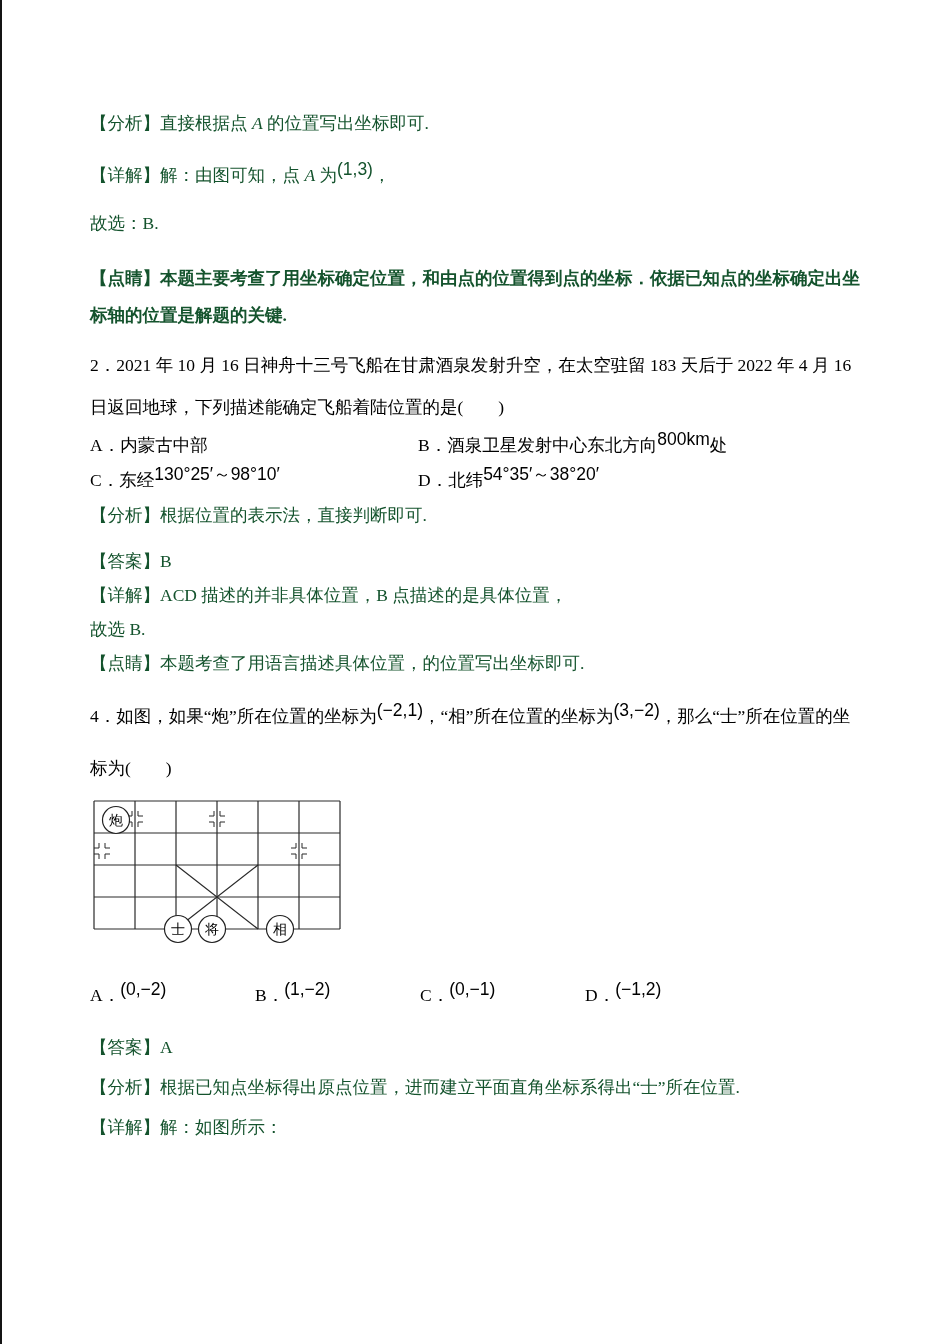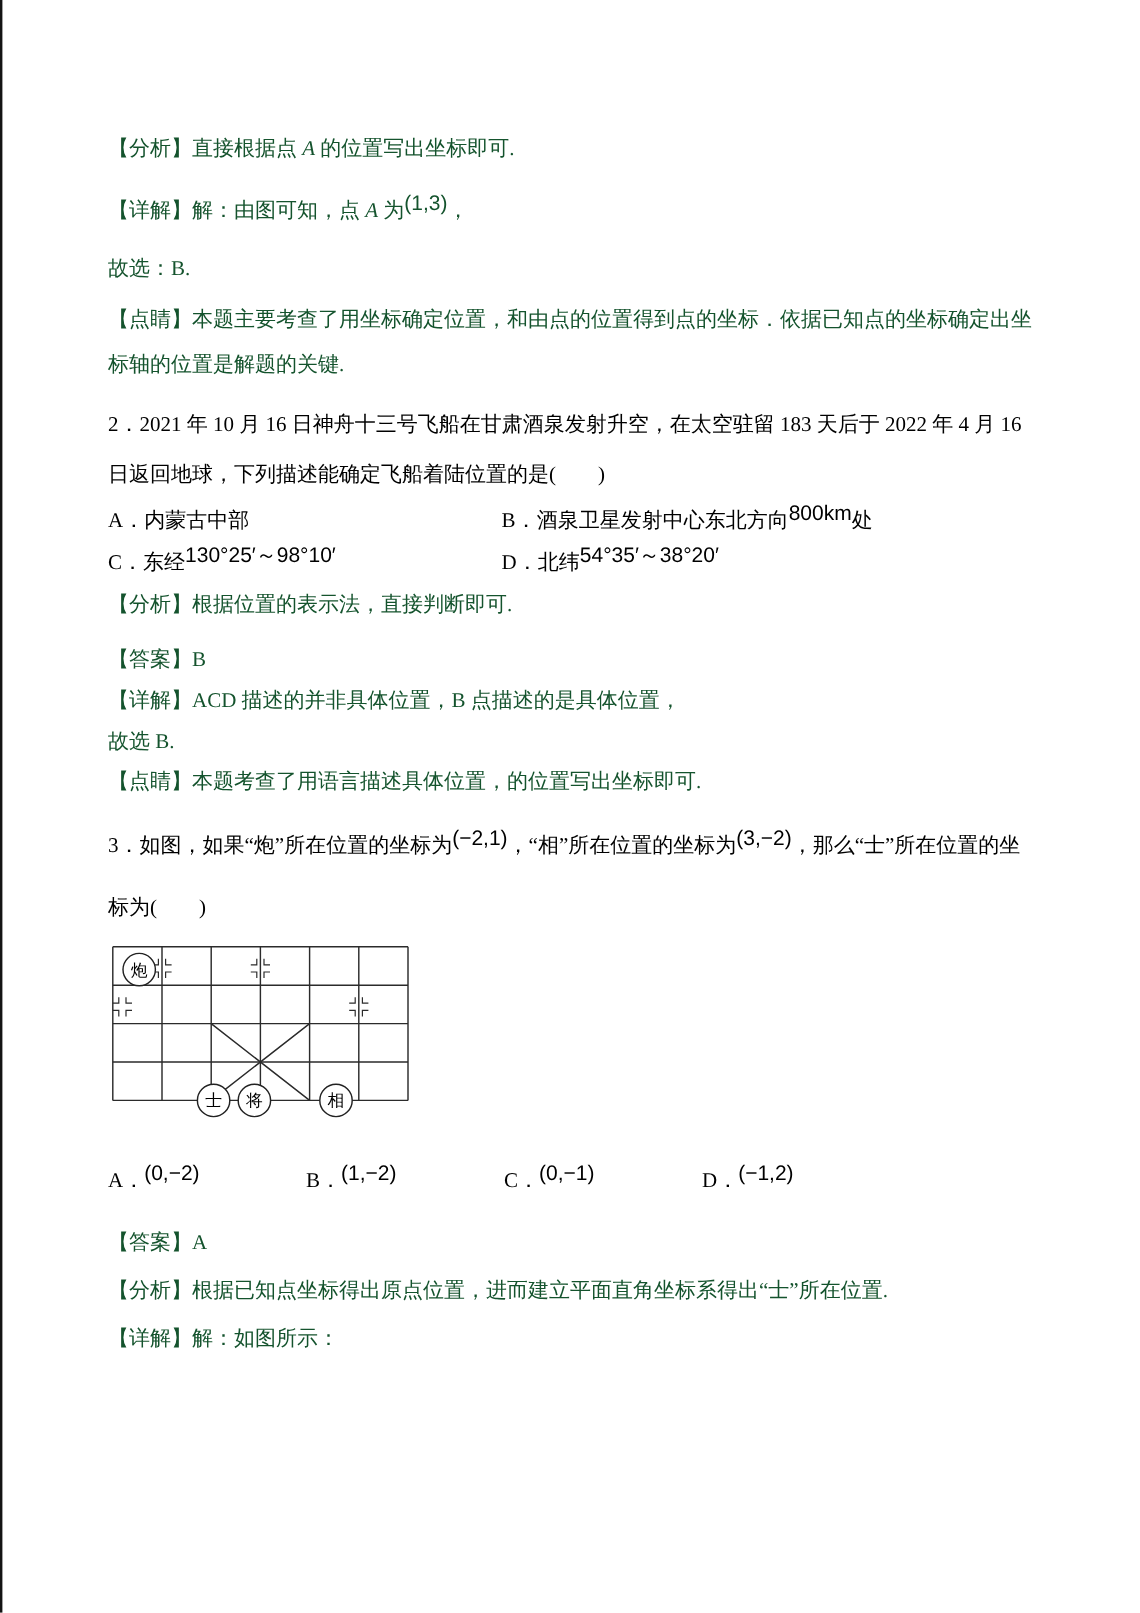--- a/index.html
+++ b/index.html
@@ -9,21 +9,21 @@
     font-family:"Liberation Serif","DejaVu Serif",serif;
     font-size:17.5px; color:#000;
   }
   .edge { position:absolute; left:0; top:0; width:2px; height:1344px; background:#141414; }
   .page { padding:106px 88px 0 90px; }
   .red { color:#14532d; }
   p.line  { line-height:34px; }
   p.line40{ line-height:40px; }
   .p-detail { margin-top:18px; line-height:38px; }
   .p-choose { margin-top:14px; }
-  .p-note   { margin-top:8px; line-height:37px; }
+  .p-note   { margin-top:20px; line-height:37px;font-weight:bold; }
   .q2stem   { margin-top:10px; line-height:42px; }
   .q3stem   { margin-top:10px; line-height:52px; }
   .optrow2  { display:flex; line-height:35px; }
   .optrow2 .c1 { width:328px; }
   .optrow2 .c2 { flex:1; }
   .opts4 { display:flex; line-height:36px; margin-top:24px; }
   .opts4 > div { width:165px; }
   .q2ans { margin-top:12px; }
   .q3ans { margin-top:14px; }
   .math { font-family:Liberation Sans, sans-serif; position:relative; top:-6px; white-space:nowrap; }
@@ -56,21 +56,21 @@
     <div class="c1"><span>C．</span><span>东经</span><span class="math">130°25′～98°10′</span></div>
     <div class="c2"><span>D．</span><span>北纬</span><span class="math">54°35′～38°20′</span></div>
   </div>
 
   <p class="line red"><span>【分析】</span><span>根据位置的表示法，直接判断即可.</span></p>
   <p class="line red q2ans"><span>【答案】</span><span>B</span></p>
   <p class="line red"><span>【详解】</span><span>ACD 描述的并非具体位置，B 点描述的是具体位置，</span></p>
   <p class="line red"><span>故选 B.</span></p>
   <p class="line red"><span>【点睛】</span><span>本题考查了用语言描述具体位置，的位置写出坐标即可.</span></p>
 
-  <p class="q3stem"><span>3．如图，如果“炮”所在位置的坐标为</span><span class="math">(−2,1)</span><span>，“相”所在位置的坐标为</span><span class="math">(3,−2)</span><span>，那么“士”所在位置的坐标为(　　)</span></p>
+  <p class="q3stem"><span>4．如图，如果“炮”所在位置的坐标为</span><span class="math">(−2,1)</span><span>，“相”所在位置的坐标为</span><span class="math">(3,−2)</span><span>，那么“士”所在位置的坐标为(　　)</span></p>
 
   <div class="boardwrap">
     <svg class="board" viewBox="0 0 254 152" width="254" height="152">
       <g stroke="#2b2b2b" stroke-width="1.2" fill="none">
         <path d="M4 5 H250 M4 37 H250 M4 69 H250 M4 101 H250 M4 133 H250"></path>
         <path d="M4 5 V133 M45 5 V133 M86 5 V133 M127 5 V133 M168 5 V133 M209 5 V133 M250 5 V133"></path>
         <path d="M86 69 L168 133 M168 69 L86 133"></path>
       </g>
       <g stroke="#2b2b2b" stroke-width="1" fill="none">
         <g transform="translate(45,23)">

